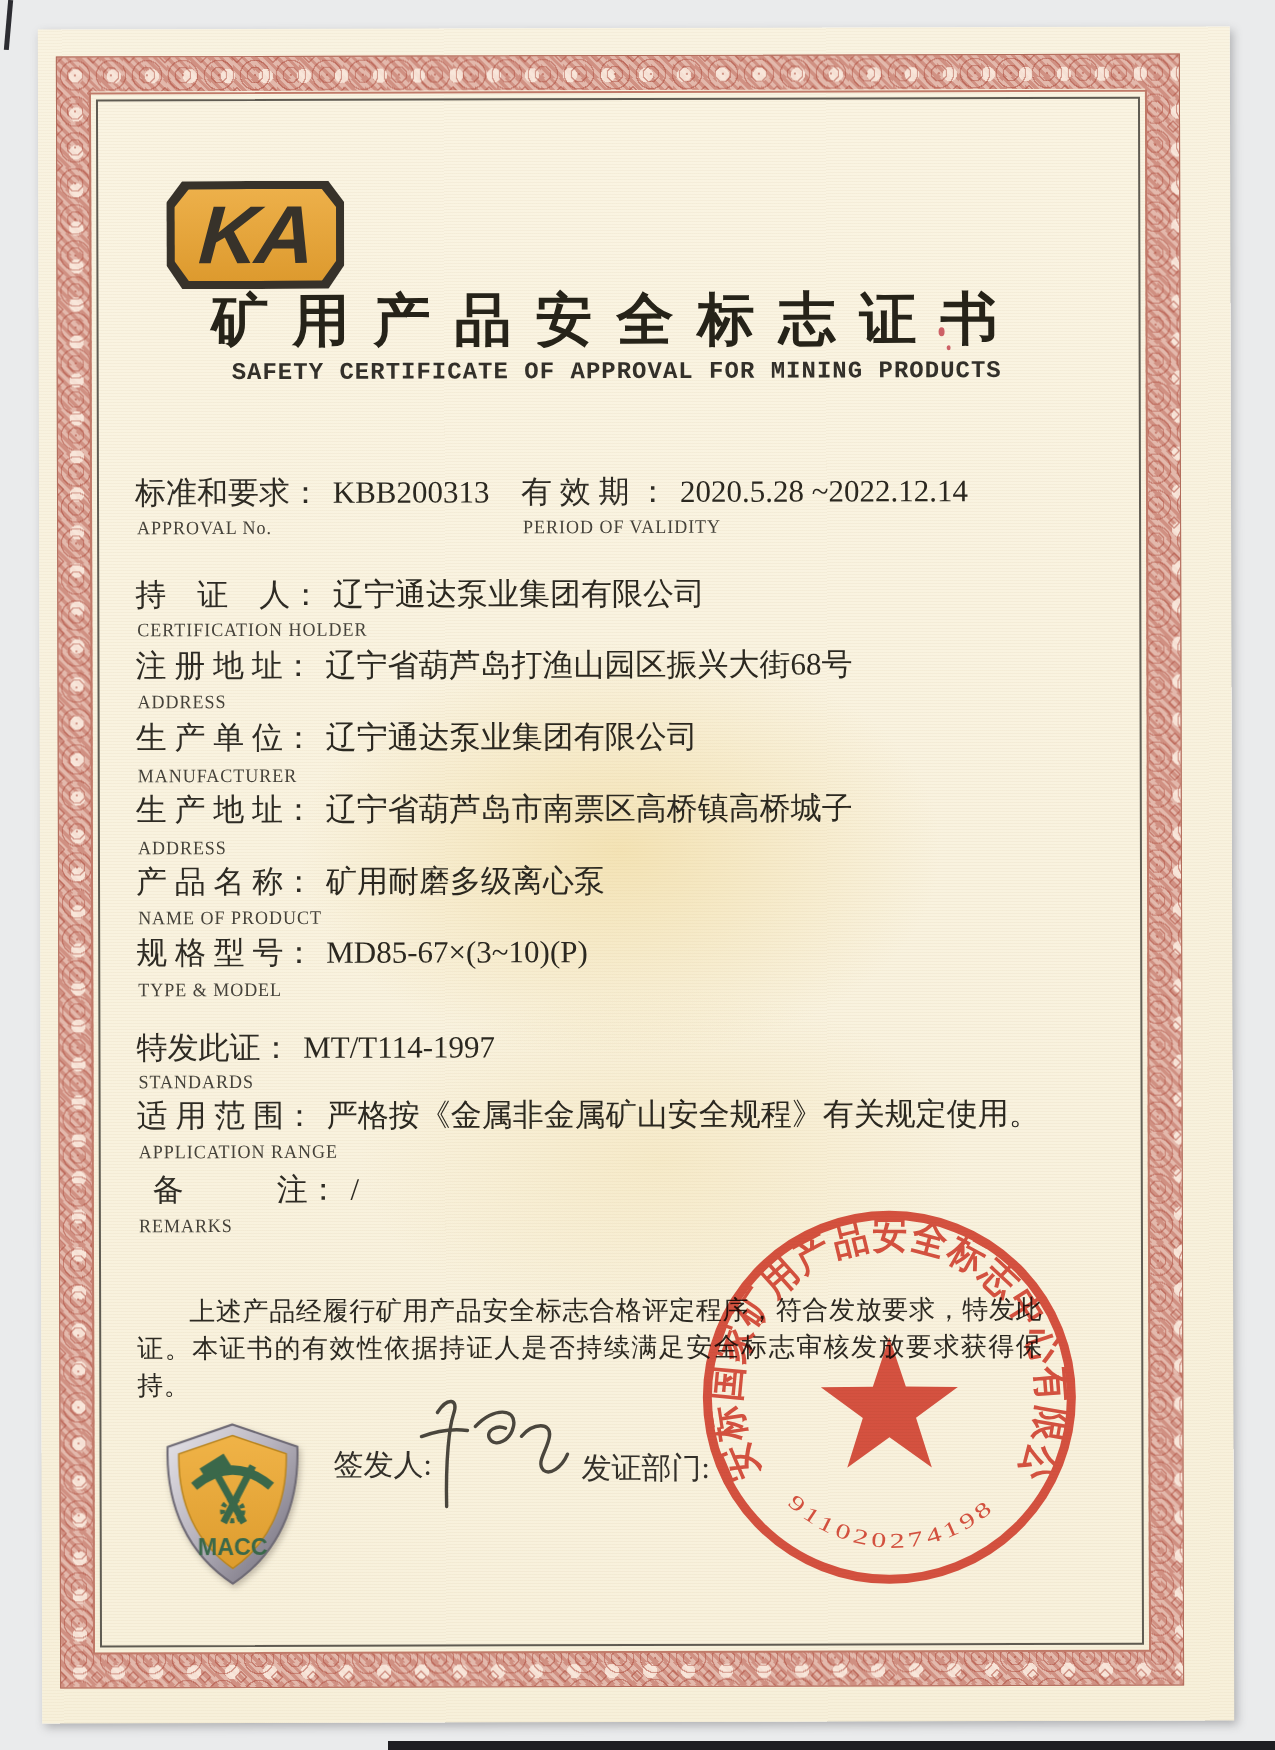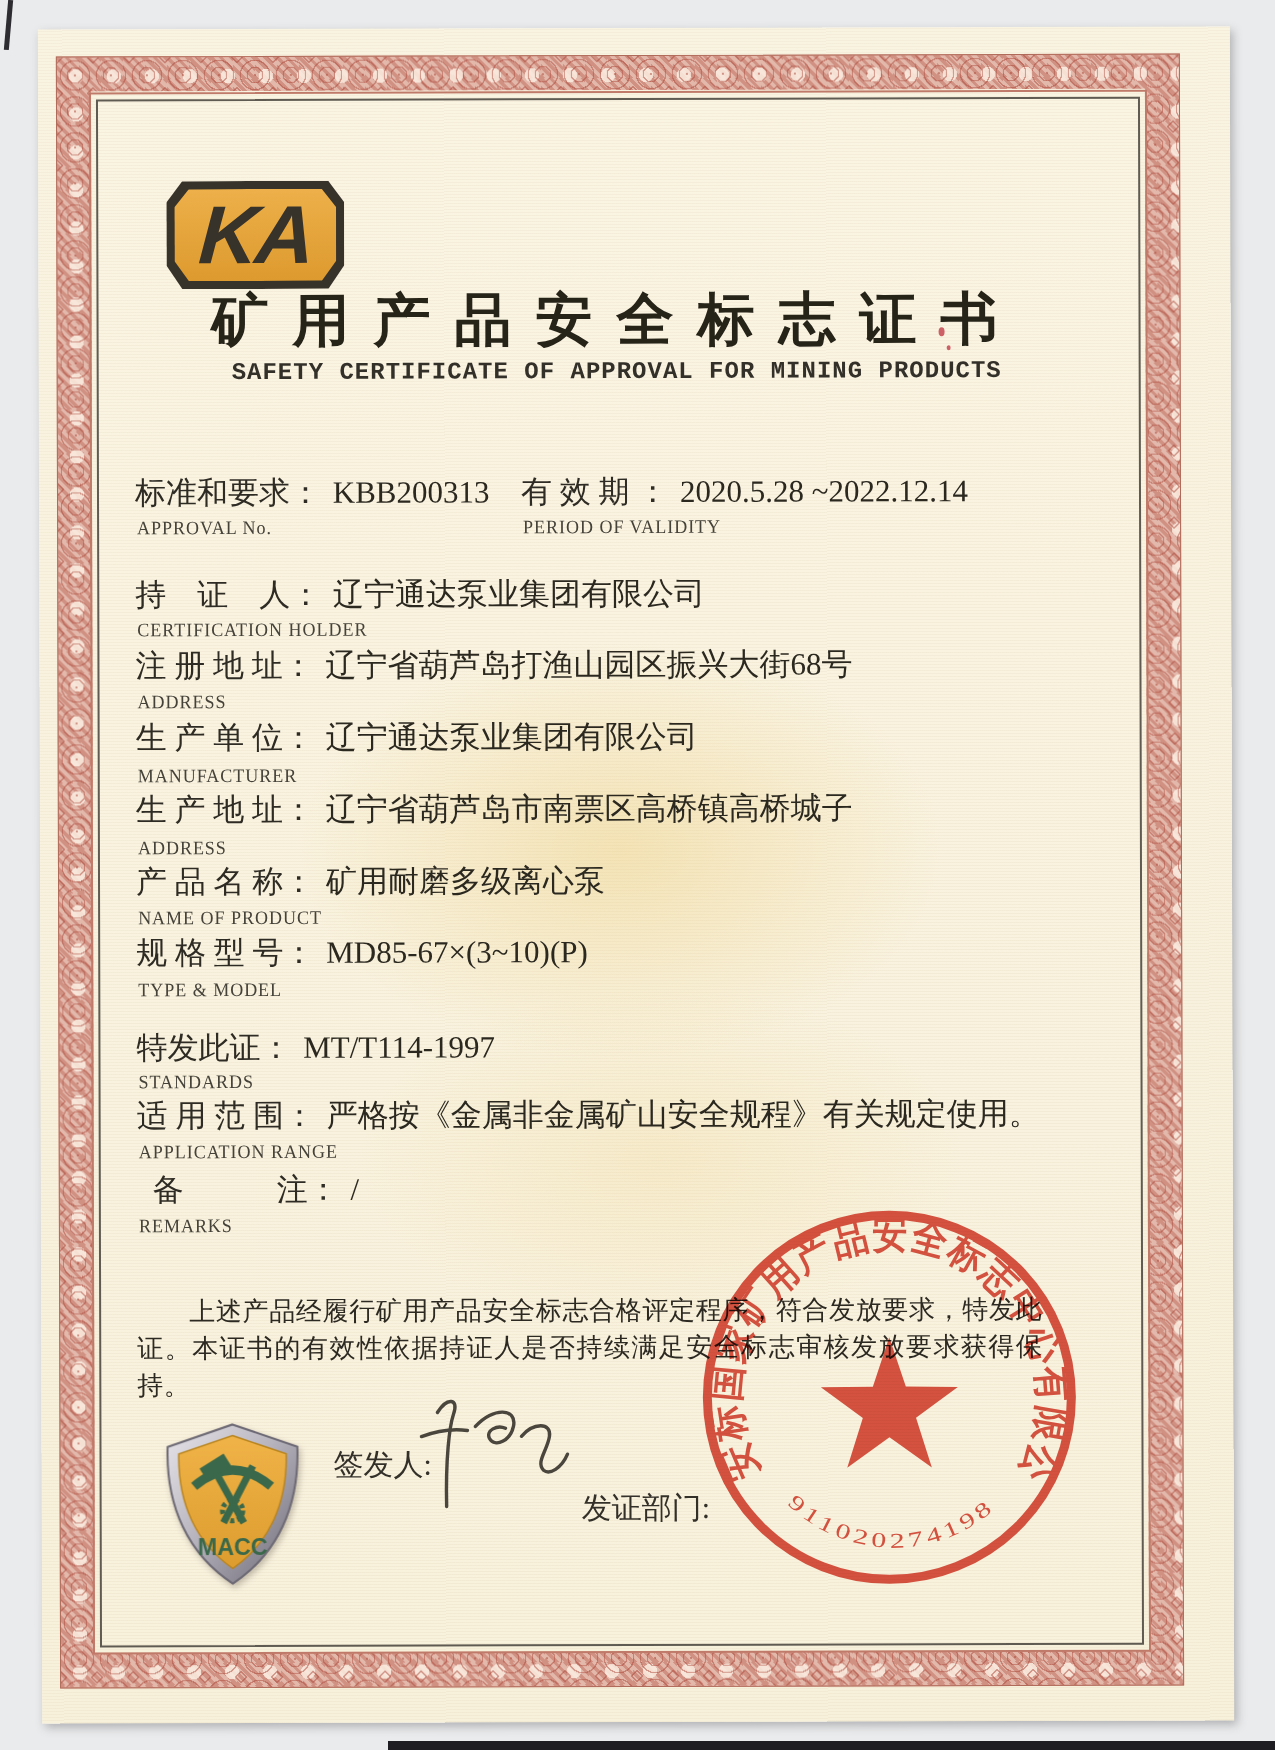--- a/index.html
+++ b/index.html
@@ -228,21 +228,21 @@
     <svg viewBox="0 0 170 150" width="170" height="150">
       <g fill="none" stroke="#4a463d" stroke-width="3.4" stroke-linecap="round">
         <path d="M28 34 C38 18 50 20 44 36 C40 48 36 80 37 128"></path>
         <path d="M12 58 C28 52 44 50 58 52"></path>
         <path d="M66 48 C84 28 108 30 104 48 C101 62 86 70 80 60 C76 52 88 46 96 50"></path>
         <path d="M112 58 C124 44 142 44 140 58 C138 72 126 84 134 92 C140 97 152 90 158 76"></path>
       </g>
     </svg>
   </div>
 
-  <div class="abs issuer-label" style="left:540px;top:1420px;margin-top:40px;">发证部门:</div>
+  <div class="abs issuer-label" style="left:540px;top:1420px;">发证部门:</div>
 
   <div class="seal-wrap">
     <svg viewBox="0 0 400 400" width="400" height="400">
       <defs>
         <path id="sealArcTop" d="M 70 275 A 150 150 0 1 1 330 275" fill="none"></path>
         <path id="sealArcBottom" d="M 88 296 A 152 152 0 0 0 330 284" fill="none"></path>
       </defs>
       <circle cx="200" cy="200" r="182" fill="none" stroke="#d8493b" stroke-width="9"></circle>
       <polygon points="200,140 216.5,189.3 268.5,189.8 226.6,220.6 242.3,270.2 200,240 157.7,270.2 173.4,220.6 131.5,189.8 183.5,189.3" fill="#d8493b"></polygon>
       <text font-size="40" font-weight="700" fill="#d8493b" letter-spacing="2">

